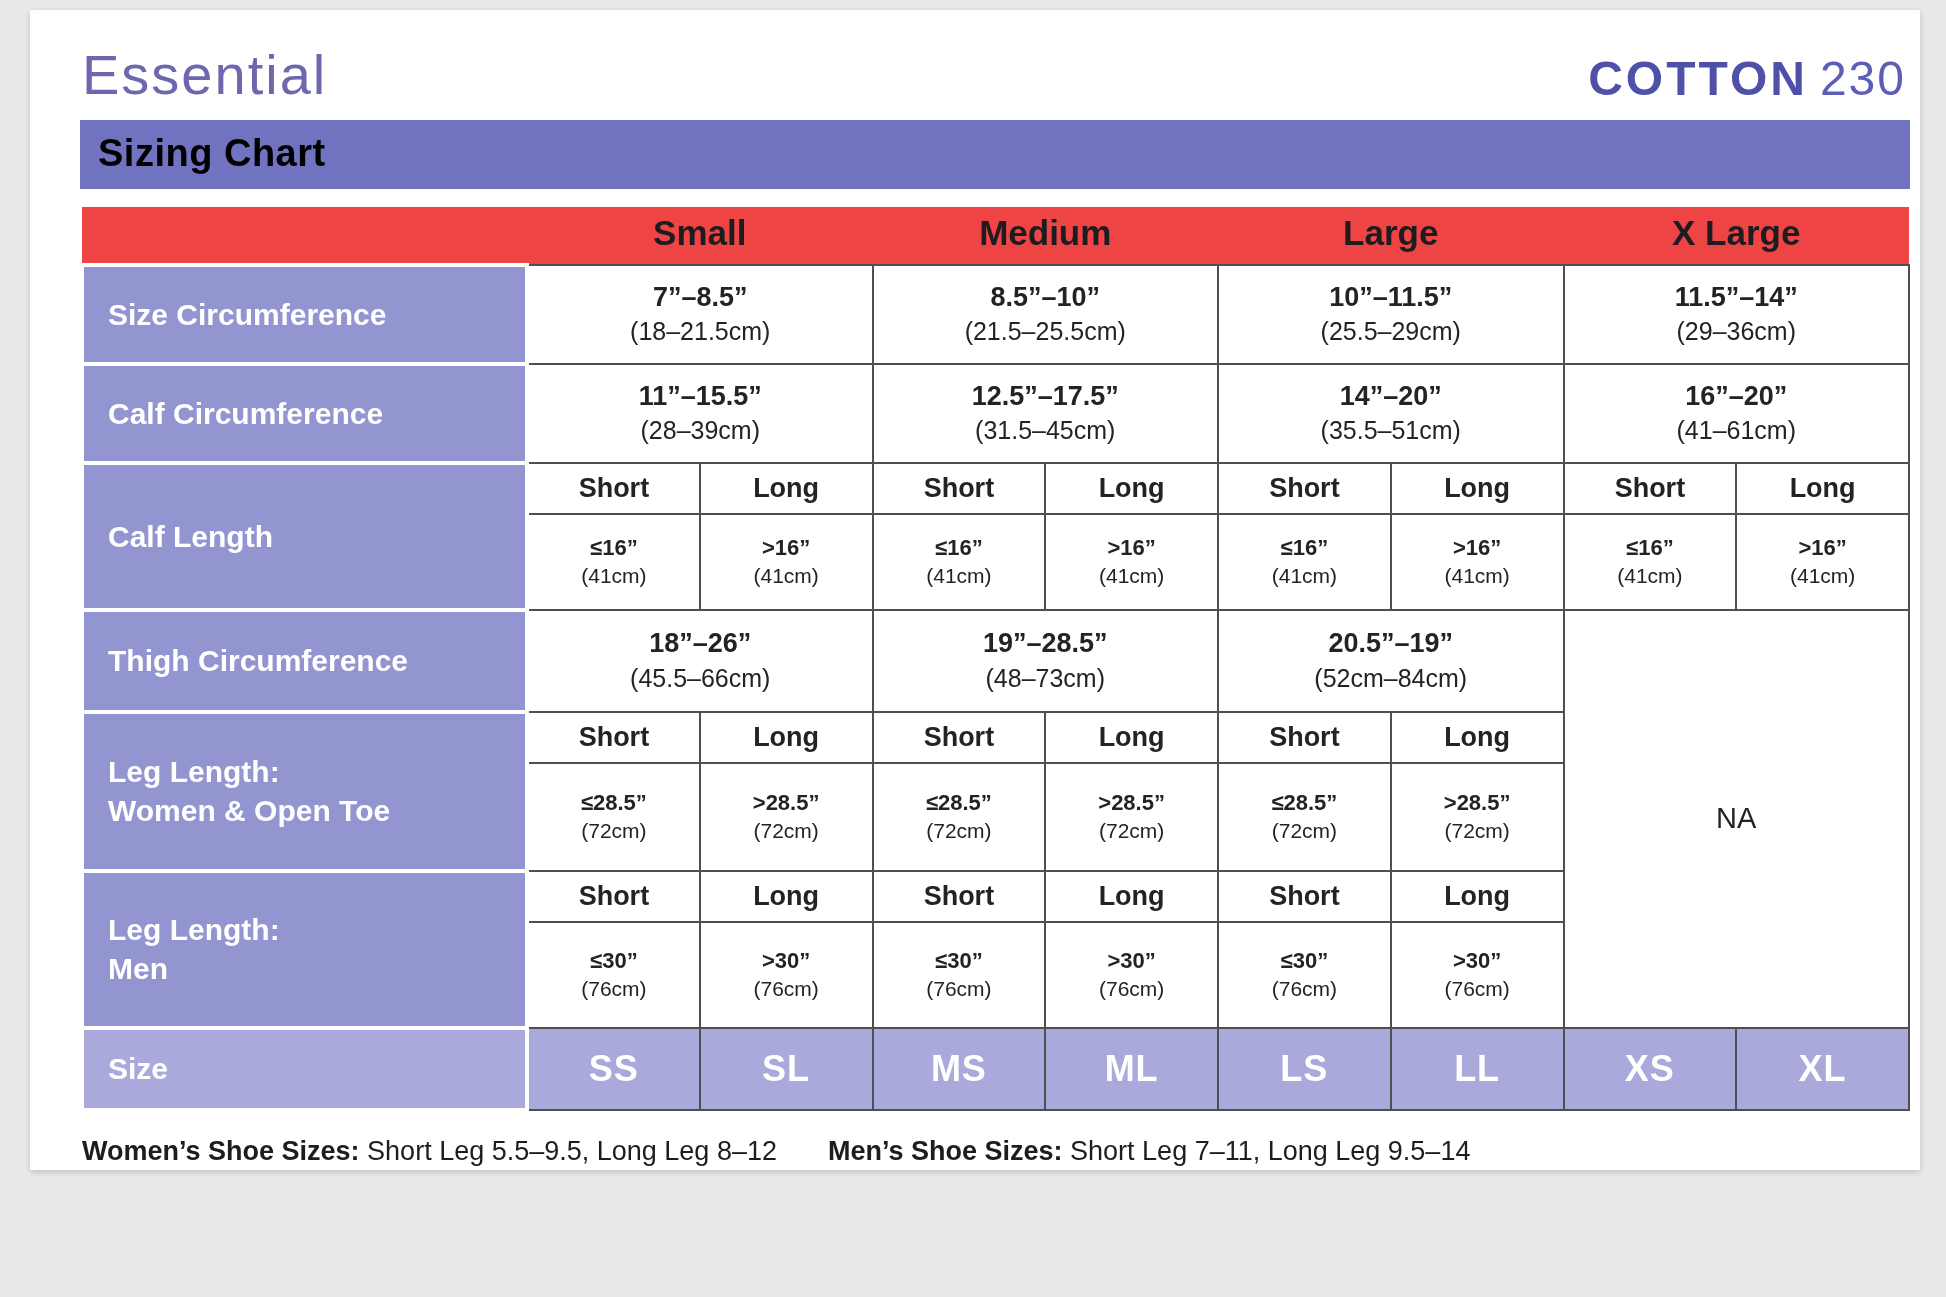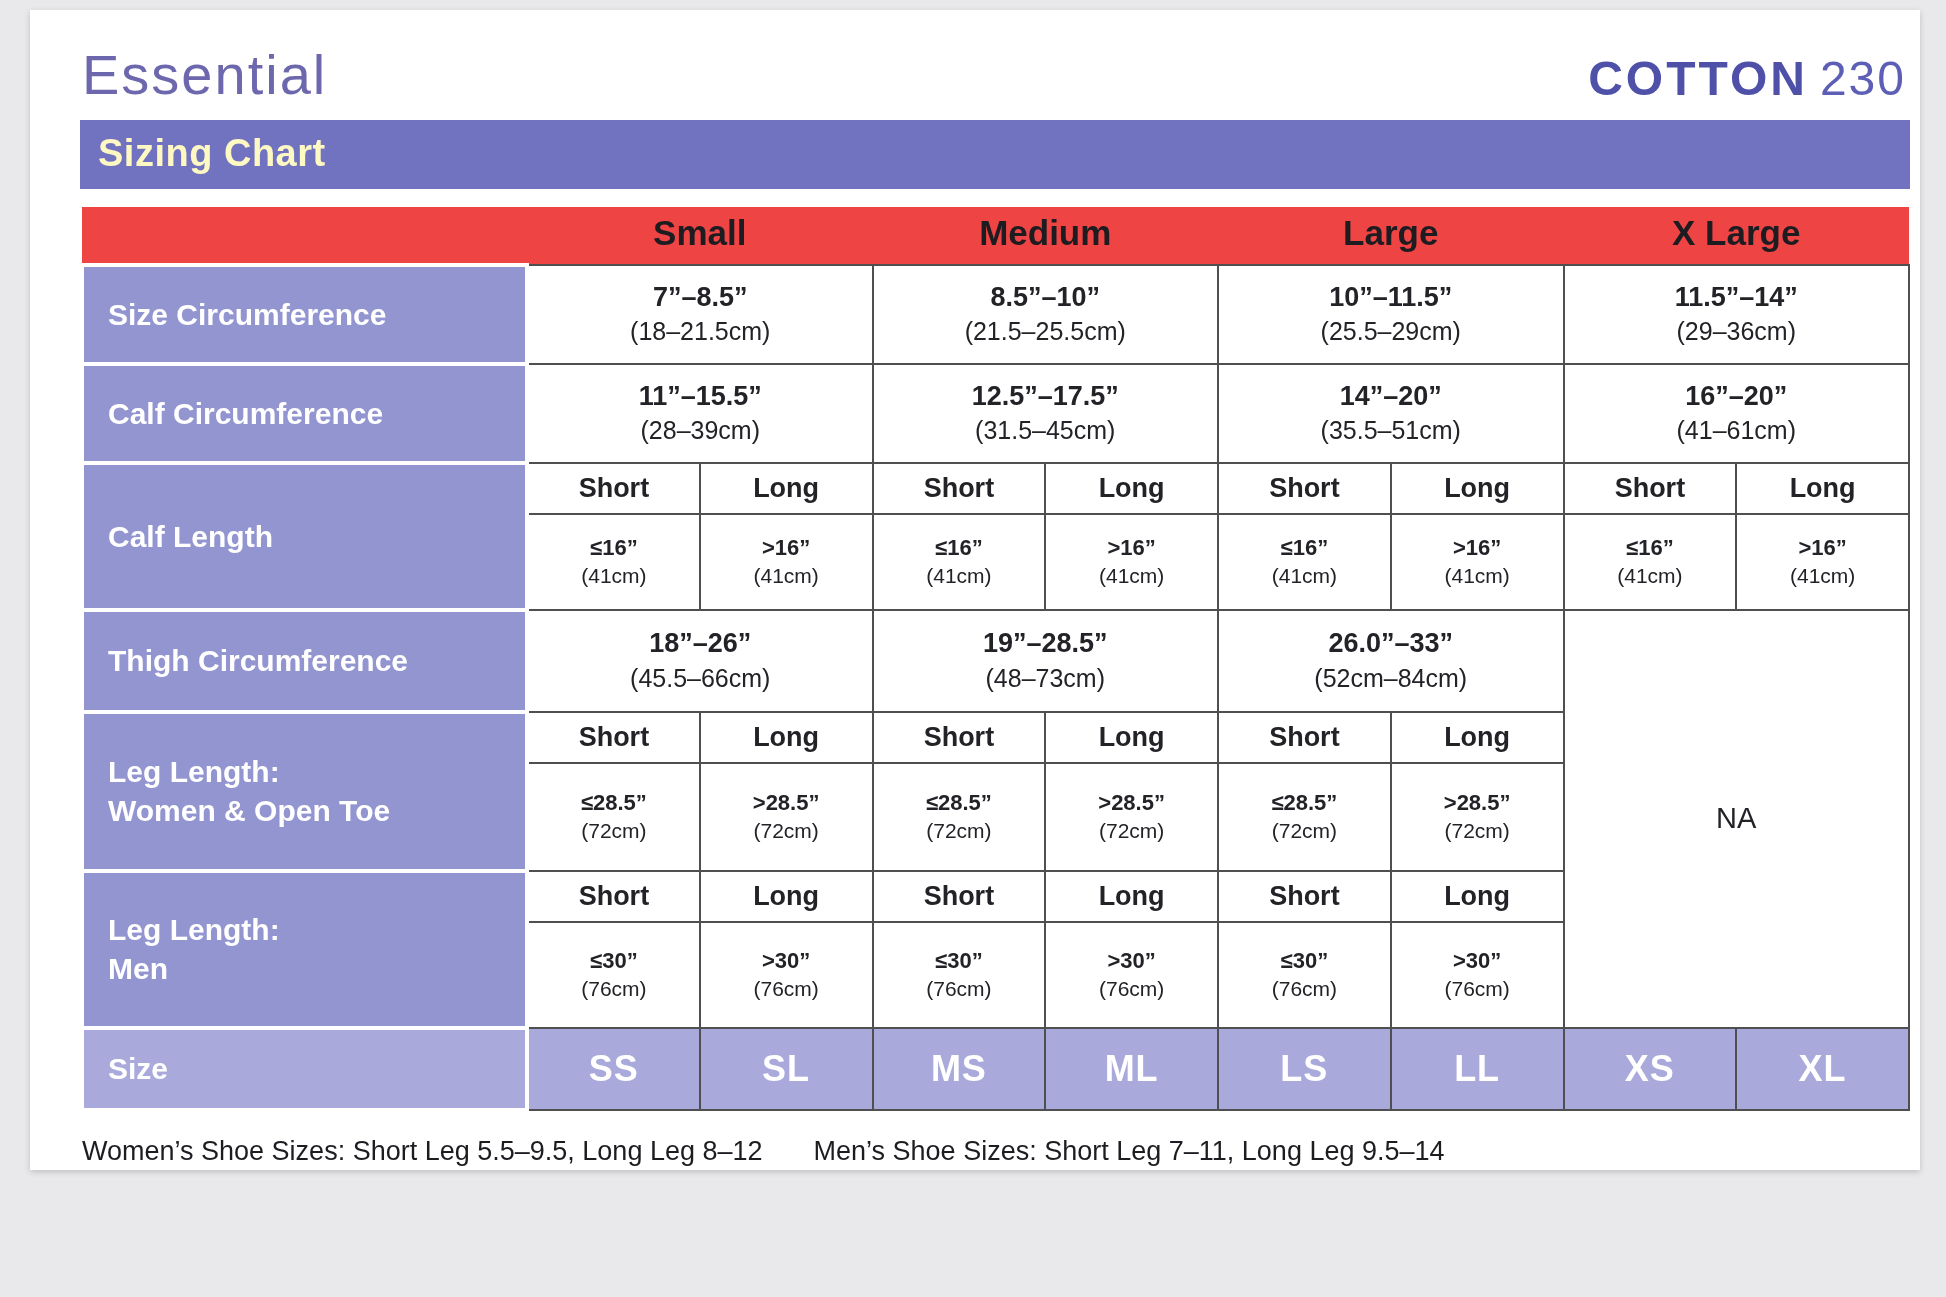--- a/index.html
+++ b/index.html
@@ -27,21 +27,21 @@
   .brand {
     font-size: 56px; font-weight: 300; color: #6d68ad;
     letter-spacing: 2px; line-height: 1.1;
   }
   .product { font-size: 48px; line-height: 1.1; white-space: nowrap; }
   .product-bold { font-weight: bold; color: #4e51a7; letter-spacing: 3px; }
   .product-num { font-weight: 400; color: #5c5fb5; margin-left: 12px; letter-spacing: 2px; }
   .banner {
     margin-top: 14px;
     background: #7173c1;
-    color: #fef9c3;
+    color: #000000;
     font-size: 38px; font-weight: bold;
     padding: 12px 0 14px 18px;
     letter-spacing: 0.5px;
   }
   
   table.sizing {
     border-collapse: collapse;
     table-layout: fixed;
     width: 100%;
     margin-top: 18px;
@@ -76,21 +76,21 @@
     color: #ffffff; font-weight: bold; font-size: 36px;
     letter-spacing: 1px;
   }
   .na-text { font-size: 29px; font-weight: normal; }
   
   .footnote {
     margin-top: 24px;
     font-size: 27px; color: #1d1c21;
     padding-left: 2px;
   }
-  .footnote .fl { font-weight: normal; }
+  .footnote .fl { font-weight: bold; }
   .footnote .fv { font-weight: 400; }
   .footnote .gap { display: inline-block; width: 36px; }
 </style>
 </head>
 <body>
 
 <div class="card">
 
   <div class="title-row">
     <div class="brand">Essential</div>
@@ -214,21 +214,21 @@
         <td class="label"><span>Thigh Circumference</span></td>
         <td colspan="2" class="cell">
             <span class="primary">18”–26”</span>
             <span class="secondary">(45.5–66cm)</span>
           </td>
         <td colspan="2" class="cell">
             <span class="primary">19”–28.5”</span>
             <span class="secondary">(48–73cm)</span>
           </td>
         <td colspan="2" class="cell">
-            <span class="primary">26.0”–33”</span>
+            <span class="primary">20.5”–19”</span>
             <span class="secondary">(52cm–84cm)</span>
           </td>
         <td colspan="2" rowspan="5" class="cell"><span class="na-text">NA</span></td>
       </tr>
 
       <tr class="r-sub">
         <td class="label" rowspan="2">
             <span style="display:block">Leg Length:</span>
             <span style="display:block">Women &amp; Open Toe</span>
           </td>

